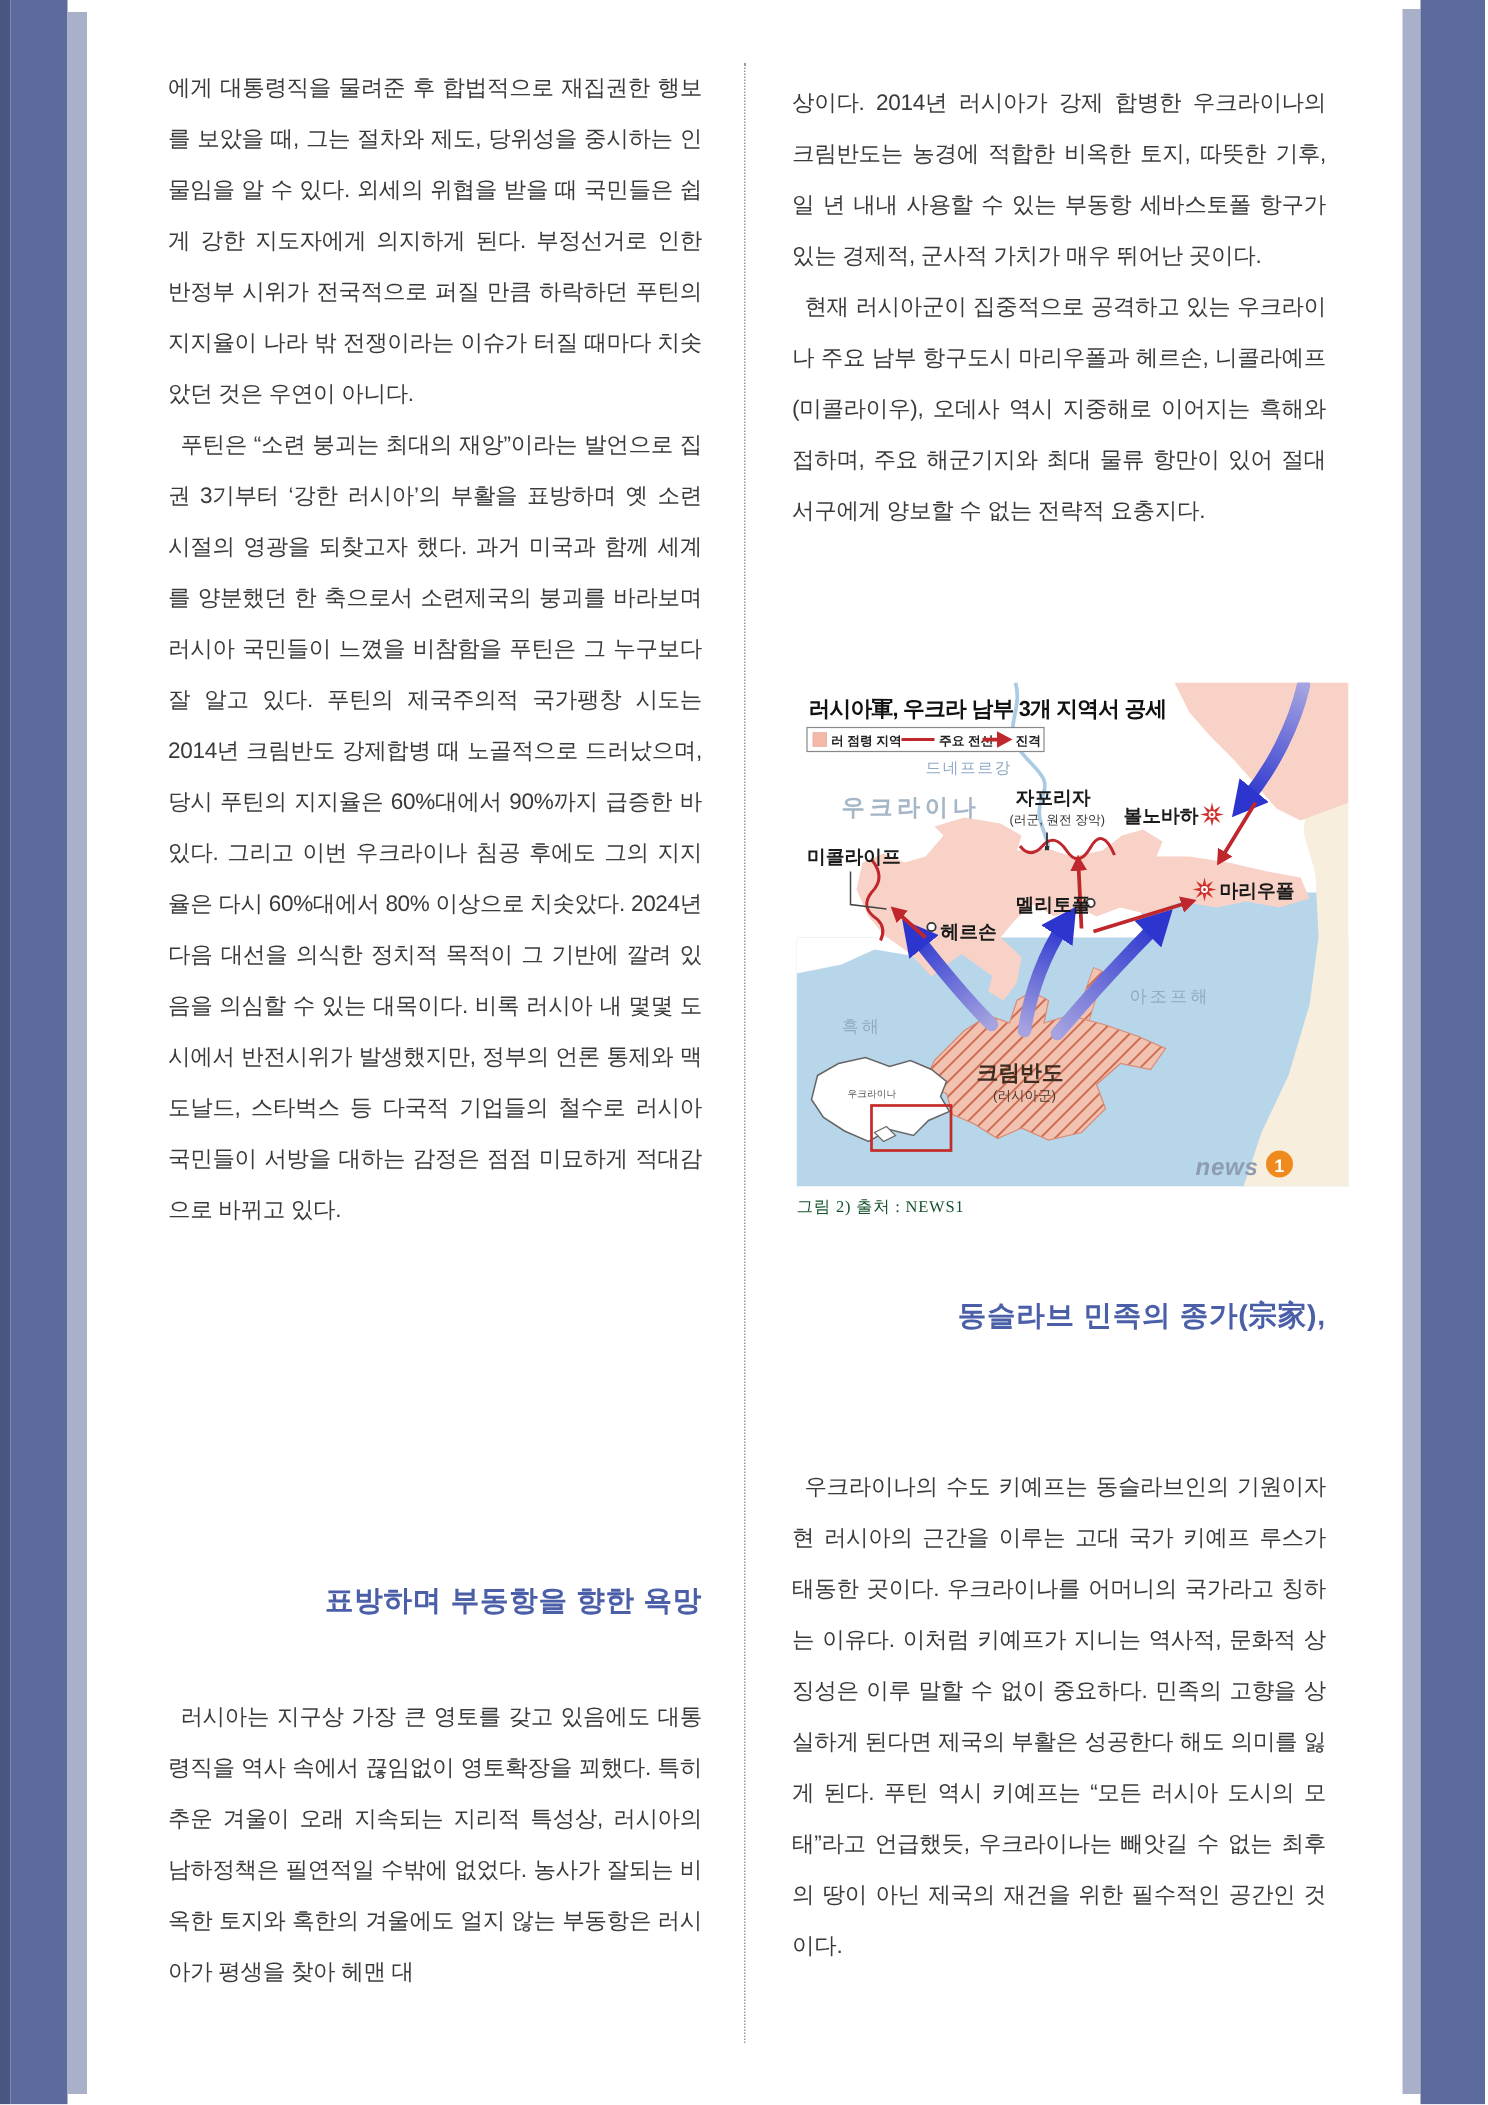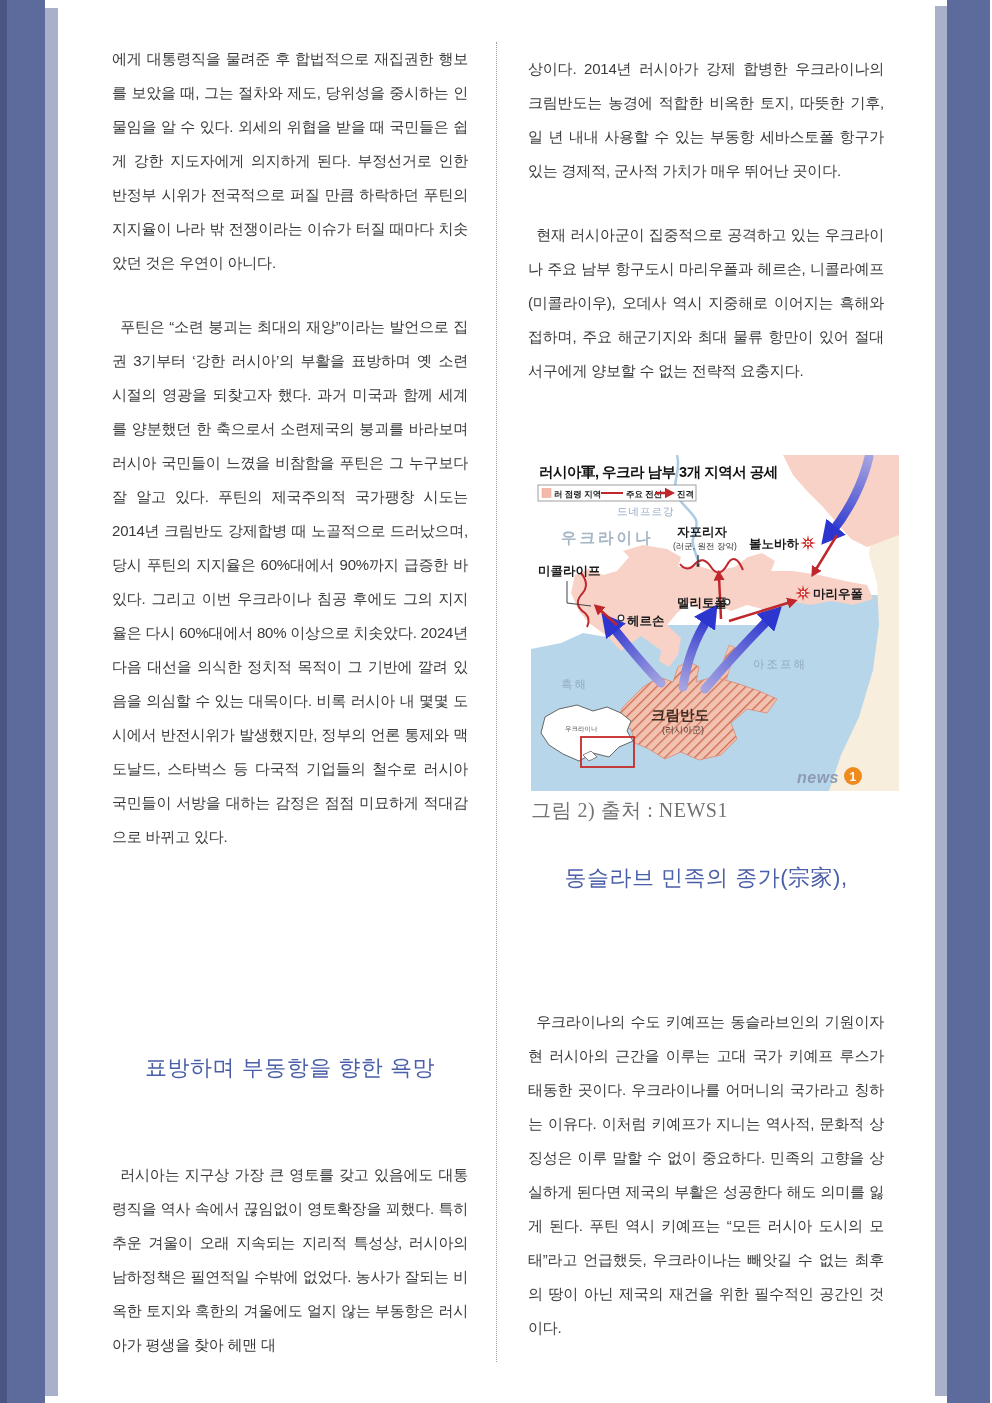--- a/index.html
+++ b/index.html
@@ -15,33 +15,33 @@
   .bar-right-dark  { left:947px; width:43px; background:#5d6b9c; }
 
   .col-sep { position:absolute; left:496px; top:42px; height:1320px; width:0; border-left:1px dotted #9a9a9a; }
 
   .col { position:absolute; top:42px; width:356px; }
   .col-left  { left:112px; height:1361px; }
   .col-right { left:528px; top:52px; height:1363px; }
 
   .body-text { font-size:15px; line-height:34px; color:#3a3a3a; text-align:justify; letter-spacing:-0.2px; }
   .body-text p { margin:0; }
-  .body-text p.indent { text-indent:0.55em;margin-top:30px; }
+  .body-text p.indent { text-indent:0.55em; }
 
   .abs { position:absolute; left:0; width:100%; }
 
-  .sec-heading { font-size:22px; font-weight:normal; color:#4a5fa8; text-align:center; letter-spacing:0.5px; }
+  .sec-heading { font-size:19px; font-weight:bold; color:#4a5fa8; text-align:right; letter-spacing:0.5px; }
   .h-left  { top:1006px; line-height:40px; }
   .h-right { top:802px;  line-height:48px; }
 
   .p3-block { top:1086px; }
   .p6-block { top:923px; }
 
   .figure-wrap { position:absolute; left:3px; top:403px; width:368px; height:336px; }
-  .figure-caption { position:absolute; left:3px; top:745px; font-family:"Liberation Serif", serif; font-size:20px; color:#737373; letter-spacing:0.5px; }
+  .figure-caption { position:absolute; left:3px; top:745px; font-family:"Liberation Serif", serif; font-size:11px; color:#14532d; letter-spacing:0.5px; }
 
   svg { font-family:"Liberation Sans", sans-serif; }
   svg text { -webkit-user-select:none; user-select:none; }
 </style>
 </head>
 <body>
 
 <div class="page">
 
   <div class="edge-strip bar-left-outer"></div>

